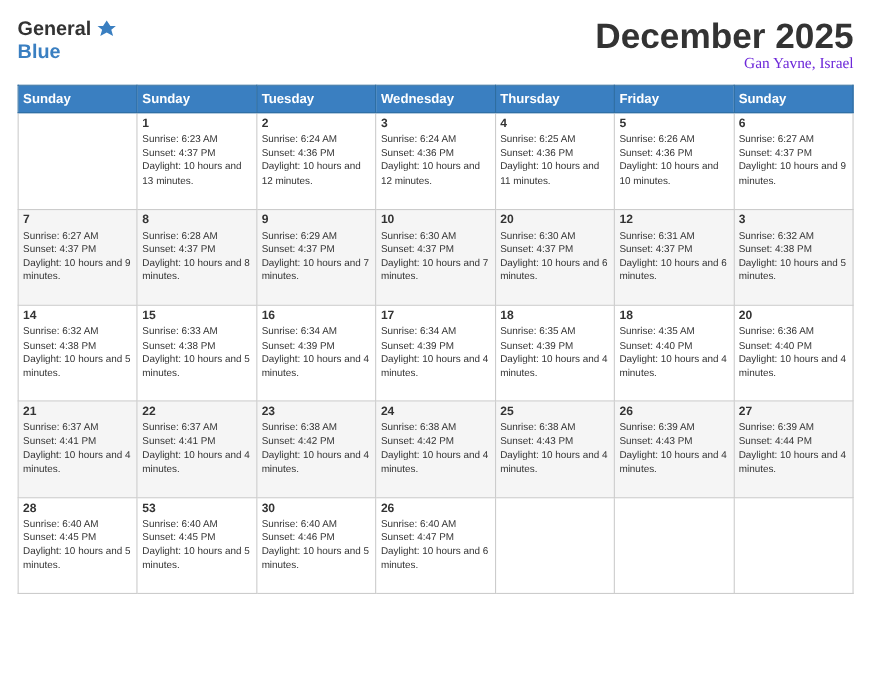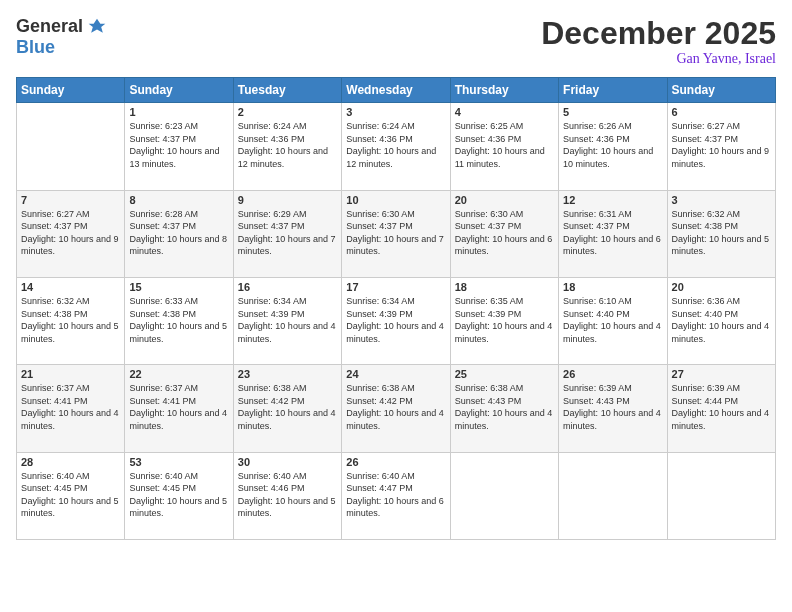--- a/index.html
+++ b/index.html
@@ -269,21 +269,21 @@
           </td>
           <td>
             <span class="day-number">18</span>
             <div class="cell-content">Sunrise: 6:35 AM
 Sunset: 4:39 PM
 Daylight: 10 hours
 and 4 minutes.</div>
           </td>
           <td>
             <span class="day-number">18</span>
-            <div class="cell-content">Sunrise: 6:10 AM
+            <div class="cell-content">Sunrise: 4:35 AM
 Sunset: 4:40 PM
 Daylight: 10 hours
 and 4 minutes.</div>
           </td>
           <td>
             <span class="day-number">20</span>
             <div class="cell-content">Sunrise: 6:36 AM
 Sunset: 4:40 PM
 Daylight: 10 hours
 and 4 minutes.</div>

